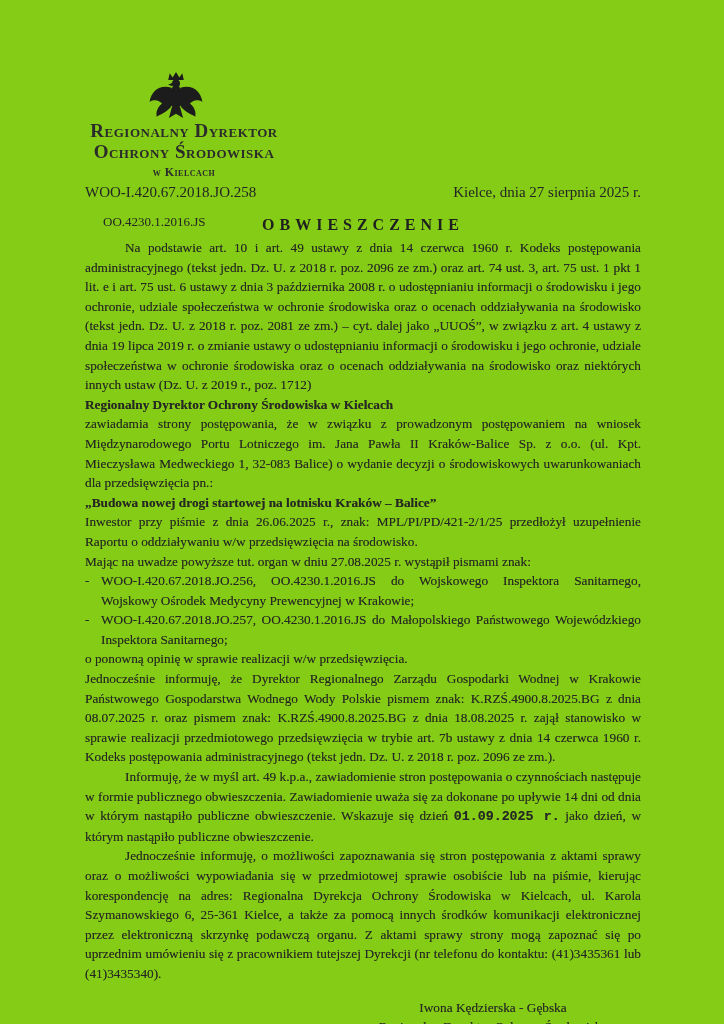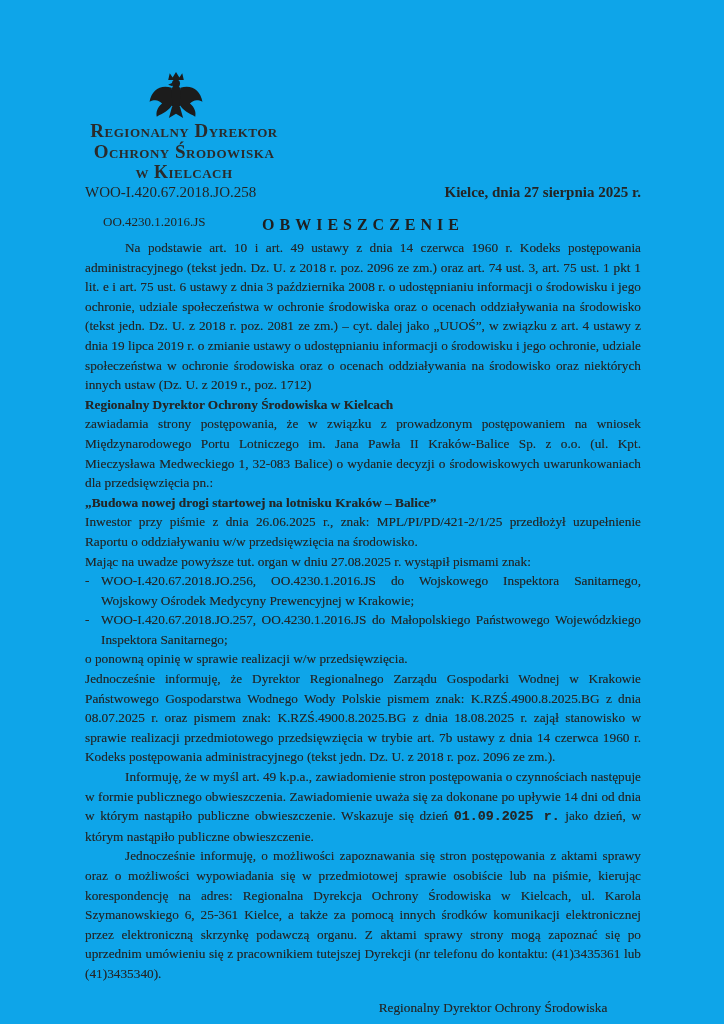--- a/index.html
+++ b/index.html
@@ -5,34 +5,34 @@
   html,body{margin:0;padding:0;}
   body{
     width:724px;height:1024px;
     background:#ffffff;
     font-family:"Liberation Serif", serif;
     color:#242424;
     position:relative;
     overflow:hidden;
     -webkit-font-smoothing:antialiased;
   }
-  .scan-page{position:absolute;inset:0;background:#0ea5e9;}
+  .scan-page{position:absolute;inset:0;background:#84cc16;}
   
   .emblem{position:absolute;left:147px;top:70px;width:58px;height:50px;}
   .org-block{
     position:absolute;left:78px;top:120px;width:212px;
     text-align:center;font-variant:small-caps;font-weight:bold;
     color:#2b2b2b;letter-spacing:.5px;
   }
   .org-block .l1{font-size:19px;line-height:21px;}
   .org-block .l2{font-size:19px;line-height:21px;}
-  .org-block .l3{font-size:18px;line-height:20px;}
+  .org-block .l3{font-size:12px;line-height:20px;}
   .ref-row{position:absolute;left:85px;top:184px;width:556px;font-size:15px;}
   .ref-1{float:left;}
-  .place-date{float:right;font-weight:bold;}
+  .place-date{float:right;}
   .ref-2{position:absolute;left:85px;top:214px;font-size:13px;margin-left:18px;}
   .doc-title{
     position:absolute;left:85px;top:216px;width:556px;
     text-align:center;font-weight:bold;font-size:16px;
     letter-spacing:5px;color:#1f1f1f;
   }
   
   .doc-body{
     position:absolute;left:85px;top:238px;width:556px;
     font-size:13.3px;line-height:19.6px;text-align:justify;
@@ -114,18 +114,19 @@
 
     <p>o ponowną opinię w sprawie realizacji w/w przedsięwzięcia.</p>
 
     <p>Jednocześnie informuję, że Dyrektor Regionalnego Zarządu Gospodarki Wodnej w Krakowie Państwowego Gospodarstwa Wodnego Wody Polskie pismem znak: K.RZŚ.4900.8.2025.BG z dnia 08.07.2025 r. oraz pismem znak: K.RZŚ.4900.8.2025.BG z dnia 18.08.2025 r. zajął stanowisko w sprawie realizacji przedmiotowego przedsięwzięcia w trybie art. 7b ustawy z dnia 14 czerwca 1960 r. Kodeks postępowania administracyjnego (tekst jedn. Dz. U. z 2018 r. poz. 2096 ze zm.).</p>
 
     <p class="indent"><span>Informuję, że w myśl art. 49 k.p.a., zawiadomienie stron postępowania o czynnościach następuje w formie publicznego obwieszczenia. Zawiadomienie uważa się za dokonane po upływie 14 dni od dnia w którym nastąpiło publiczne obwieszczenie. Wskazuje się dzień </span><span class="inline-bold">01.09.2025 r.</span><span> jako dzień, w którym nastąpiło publiczne obwieszczenie.</span></p>
 
     <p class="indent">Jednocześnie informuję, o możliwości zapoznawania się stron postępowania z aktami sprawy oraz o możliwości wypowiadania się w przedmiotowej sprawie osobiście lub na piśmie, kierując korespondencję na adres: Regionalna Dyrekcja Ochrony Środowiska w Kielcach, ul. Karola Szymanowskiego 6, 25-361 Kielce, a także za pomocą innych środków komunikacji elektronicznej przez elektroniczną skrzynkę podawczą organu. Z aktami sprawy strony mogą zapoznać się po uprzednim umówieniu się z pracownikiem tutejszej Dyrekcji (nr telefonu do kontaktu: (41)3435361 lub (41)3435340).</p>
 
     <div class="signature">
+      <div>Iwona Kędzierska - Gębska</div>
       <div>Regionalny Dyrektor Ochrony Środowiska</div>
 
     </div>
 
   </div>
 </div>
 
 </body></html>

